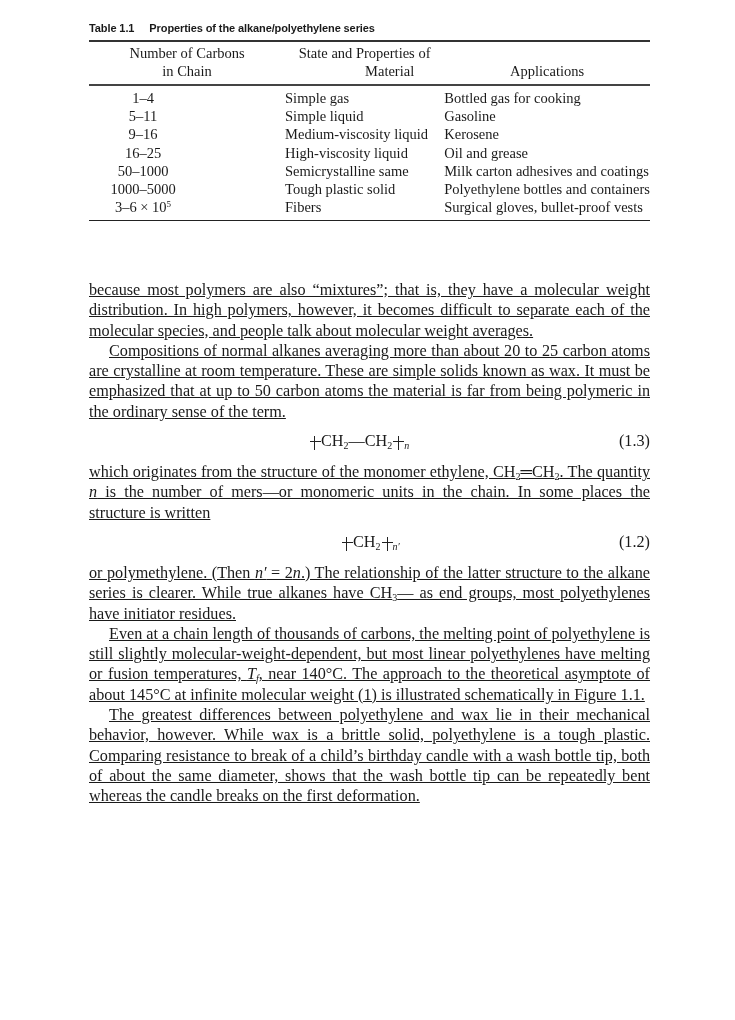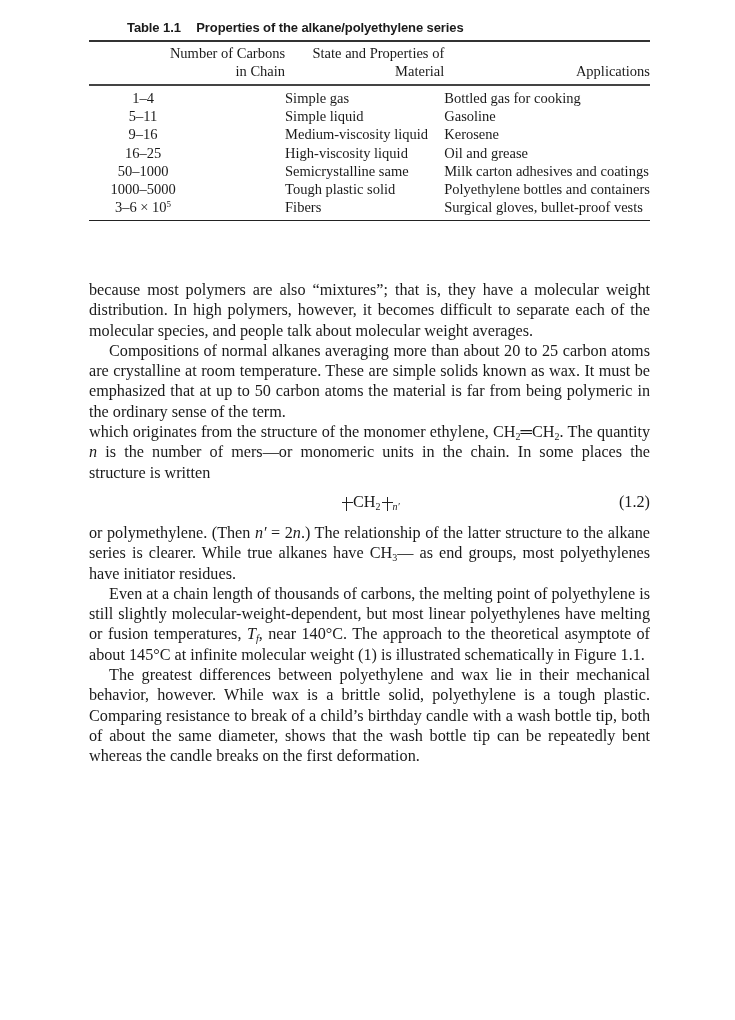--- a/index.html
+++ b/index.html
@@ -1,37 +1,37 @@
 <!DOCTYPE html>
 <html><head>
   <meta charset="utf-8">
   <style>
     html, body { margin: 0; padding: 0; background: #ffffff; }
     body { width: 735px; height: 1020px; position: relative; overflow: hidden; color: #1a1a1a; }
     .page { position: absolute; left: 89px; top: 18px; width: 561px; }
-    .caption { font-family: "Liberation Sans", sans-serif; font-weight: bold; font-size: 13px; letter-spacing: -0.1px; height: 20px; line-height: 20px; margin-left: 38px; }
+    .caption { font-family: "Liberation Sans", sans-serif; font-weight: bold; font-size: 11px; letter-spacing: -0.1px; height: 20px; line-height: 20px; }
     .caption .num { margin-right: 12px; }
     .rule-top { border-top: 2px solid #333; margin-top: 2px; }
     .rule-mid { border-top: 2px solid #444; }
     .rule-bot { border-top: 1.5px solid #222; }
     table.props { width: 561px; border-collapse: collapse; font-family: "Liberation Serif", serif; font-size: 14.5px; }
-    table.props th { font-weight: normal; text-align: right; vertical-align: bottom; padding: 0; line-height: 17.5px; }
+    table.props th { font-weight: normal; text-align: center; vertical-align: bottom; padding: 0; line-height: 17.5px; }
     table.props thead tr th { padding-top: 3px; padding-bottom: 4px; }
     table.props td { padding: 0; line-height: 18.2px; white-space: nowrap; }
     .c1 { width: 150px; }
     .c2 { width: 175px; }
     .c3 { }
     th.c2 .l2 { display: block; padding-left: 50px; }
     th.c3 { text-align: center; }
     td.c1 { text-align: center; padding-right: 88px !important; }
     tbody tr:first-child td { padding-top: 3px; }
     tbody tr:last-child td { padding-bottom: 4px; }
     sup { font-size: 9px; vertical-align: 5px; line-height: 0; }
     sub { font-size: 10px; vertical-align: -3px; line-height: 0; }
-    .body-text { position: absolute; left: 89px; top: 280px; width: 561px; font-family: "Liberation Serif", serif; font-size: 16.2px; line-height: 20.3px; text-align: justify; }
+    .body-text { position: absolute; left: 89px; top: 280px; width: 561px; font-family: "Liberation Serif", serif; font-size: 16.2px; line-height: 20.3px; text-align: justify; text-decoration: underline; }
     .body-text p { margin: 0; }
     .body-text p.indent { text-indent: 20px; }
     .equation { position: relative; height: 40px; }
     .equation .expr { position: absolute; top: 9px; }
     .equation .eqnum { position: absolute; right: 0; top: 9px; }
     .eq1 .expr { left: 220px; }
     .eq2 .expr { left: 252px; }
     .bracket { position: relative; display: inline-block; width: 12px; }
     .bracket::before { content: ""; position: absolute; left: 1px; right: 0; top: -5px; border-top: 1px solid #222; }
     .bracket .v { position: absolute; top: -10px; left: 5px; height: 14px; border-left: 1px solid #222; }
@@ -104,20 +104,24 @@
       </tr>
     </tbody>
   </table>
   <div class="rule-bot"></div>
 </div>
 
 <div class="body-text">
   <p>because most polymers are also “mixtures”; that is, they have a molecular weight distribution. In high polymers, however, it becomes difficult to separate each of the molecular species, and people talk about molecular weight averages.</p>
   <p class="indent">Compositions of normal alkanes averaging more than about 20 to 25 carbon atoms are crystalline at room temperature. These are simple solids known as wax. It must be emphasized that at up to 50 carbon atoms the material is far from being polymeric in the ordinary sense of the term.</p>
 
+  <div class="equation eq1">
+    <span class="expr"><span class="bracket"><span class="v"></span></span><span>CH</span><sub>2</sub><span>—</span><span>CH</span><sub>2</sub><span class="bracket r"><span class="v"></span></span><sub><em>n</em></sub></span>
+    <span class="eqnum">(1.3)</span>
+  </div>
 
   <p><span>which originates from the structure of the monomer ethylene, CH</span><sub>2</sub><span>═CH</span><sub>2</sub><span>. The quantity </span><em>n</em><span> is the number of mers—or monomeric units in the chain. In some places the structure is written</span></p>
 
   <div class="equation eq2">
     <span class="expr"><span class="bracket"><span class="v"></span></span><span>CH</span><sub>2</sub><span class="bracket r"><span class="v"></span></span><sub><em>n′</em></sub></span>
     <span class="eqnum">(1.2)</span>
   </div>
 
   <p><span>or polymethylene. (Then </span><em>n′</em><span> = 2</span><em>n</em><span>.) The relationship of the latter structure to the alkane series is clearer. While true alkanes have CH</span><sub>3</sub><span>— as end groups, most polyethylenes have initiator residues.</span></p>
 

